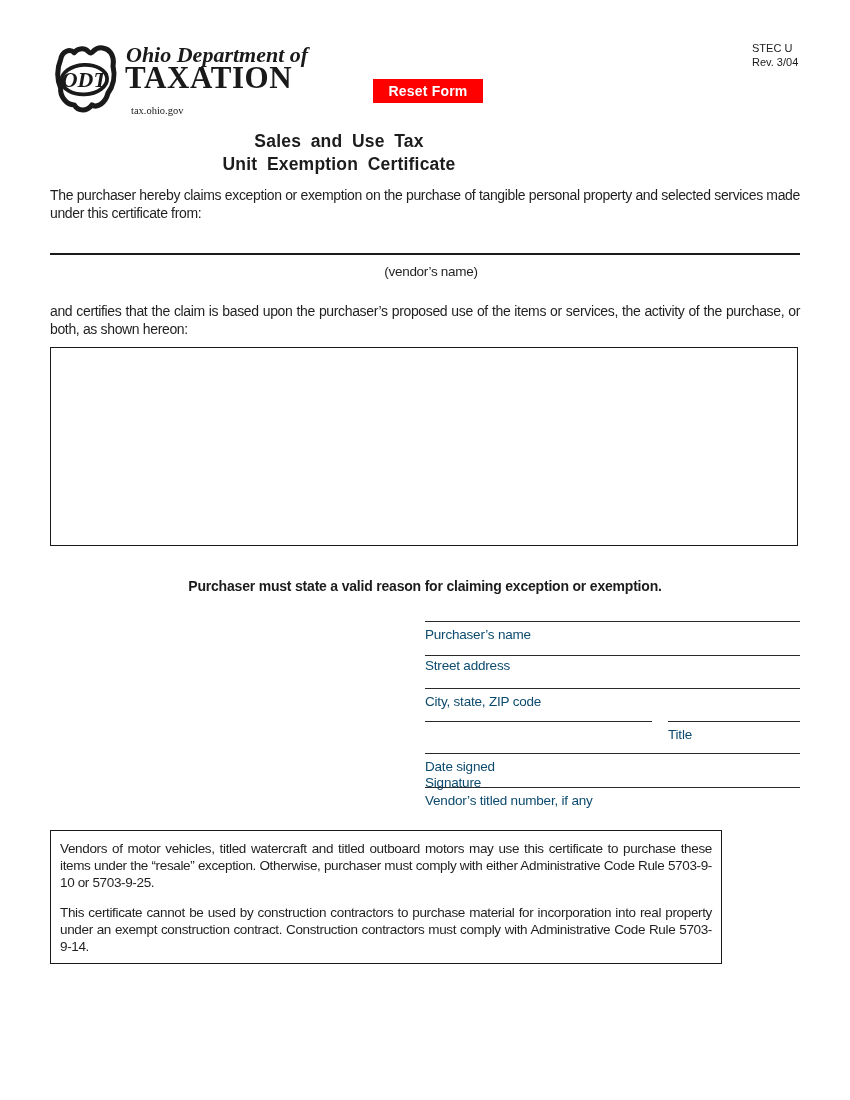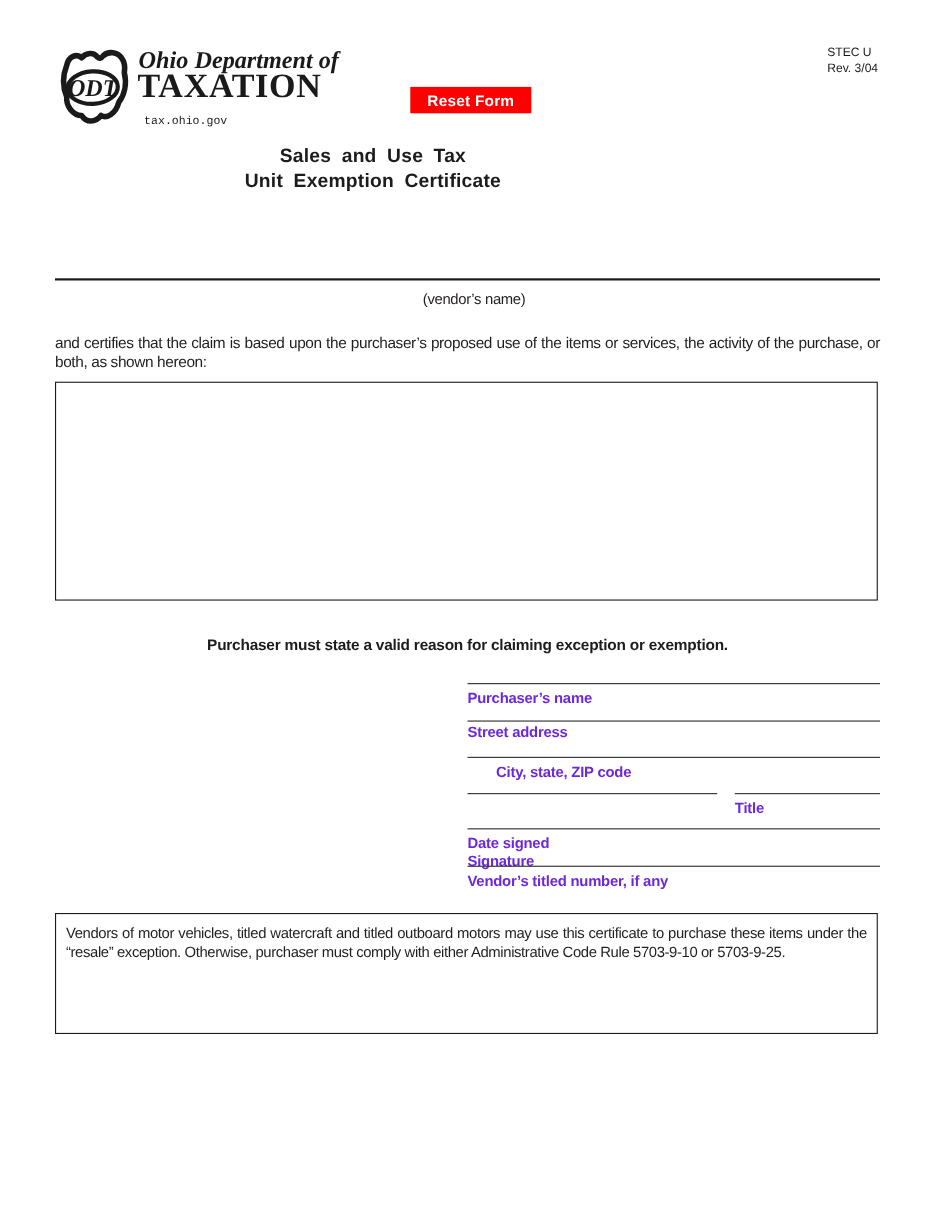--- a/index.html
+++ b/index.html
@@ -4,21 +4,21 @@
 <style>
   * { margin:0; padding:0; box-sizing:border-box; }
   html,body { background:#ffffff; }
   body { font-family:"Liberation Sans", sans-serif; color:#231f20; }
   .page { position:relative; width:850px; height:1100px; background:#ffffff; margin:0 auto; overflow:hidden; }
   .abs { position:absolute; }
 
   
   .logo-dept { left:126px; top:42px; font-family:"Liberation Serif", serif; font-style:italic; font-weight:bold; font-size:22px; color:#1a1a1a; }
   .logo-agency { left:125px; top:60px; font-family:"Liberation Serif", serif; font-weight:bold; font-size:31px; letter-spacing:0.6px; color:#1a1a1a; }
-  .logo-site { left:131px; top:105px; font-family:Liberation Mono, monospace; font-size:10.5px; color:#1a1a1a; }
+  .logo-site { left:131px; top:105px; font-family:Liberation Serif, serif; font-size:10.5px; color:#1a1a1a; }
   .form-meta { left:752px; top:42px; font-size:11px; line-height:13.5px; color:#1a1a1a; }
 
   .reset-btn { left:373px; top:79px; width:110px; height:24px; background:#ff0000; color:#ffffff;
                font-weight:bold; font-size:14px; line-height:24px; text-align:center; border:none; cursor:pointer; letter-spacing:0.2px; }
 
   .title { left:0; width:678px; text-align:center; font-weight:bold; font-size:17.5px; color:#1c1c1c; word-spacing:4.5px; letter-spacing:0.2px; }
   .title-1 { top:131px; }
   .title-2 { top:154px; }
 
   
@@ -30,24 +30,24 @@
   .fill-line { border-bottom:2px solid #1a1a1a; background:transparent; }
   .thin-line { border-bottom:1.5px solid #2a2a2a; background:transparent; }
   .vendor-line { left:50px; top:235px; width:750px; height:20px; }
   .vendor-caption { left:0; top:264px; width:850px; text-align:center; font-size:13.5px; letter-spacing:-0.3px;padding-left:12px; }
 
   .reason-box { left:50px; top:347px; width:748px; height:199px; border:1.5px solid #1a1a1a; background:#ffffff; }
   .instruction { left:0; top:562px; width:850px; text-align:center; font-weight:bold; font-size:14px; letter-spacing:-0.2px; color:#1c1c1c;margin-top:16px; }
 
   
   .field-line-full { left:425px; width:375px; height:18px; }
-  .field-label { font-size:13.5px; letter-spacing:-0.2px; color:#6d28d9;font-weight:bold; }
+  .field-label { font-size:13.5px; letter-spacing:-0.2px; color:#0c4a6e; }
 
   
-  .notice { left:50px; top:830px; width:748px; min-height:110px; border:1.5px solid #1a1a1a; padding:9px 9px 8px 9px; }
+  .notice { left:50px; top:830px; width:672px; min-height:110px; border:1.5px solid #1a1a1a; padding:9px 9px 8px 9px; }
   .notice p { font-size:13.5px; line-height:17px; text-align:justify; letter-spacing:-0.35px; color:#1f1f1f; }
   .notice p + p { margin-top:13px; }
 </style>
 </head>
 <body>
 
 <div class="page">
 
   <svg class="abs" style="left:48px; top:40px;" width="76" height="86" viewBox="0 0 90 100" aria-hidden="true">
     <path d="M15,22 C17,12 26,9 31,14 C36,8 44,8 48,13 C50,15 52,15 54,12 C60,6 70,8 74,14 C77,18 78,24 77,30 C80,42 77,54 71,62 C68,74 58,80 52,76 C46,84 36,84 31,76 C22,76 14,66 15,56 C10,44 11,32 15,22 Z" fill="#ffffff" stroke="#1a1a1a" stroke-width="6" stroke-linejoin="round"></path>
@@ -61,46 +61,48 @@
   <div class="abs form-meta">
     <div>STEC U</div>
     <div>Rev. 3/04</div>
   </div>
 
   <button class="abs reset-btn">Reset Form</button>
 
   <div class="abs title title-1">Sales and Use Tax</div>
   <div class="abs title title-2">Unit Exemption Certificate</div>
 
+  <div class="abs para p-intro">The purchaser hereby claims exception or exemption on the purchase of tangible personal property and selected services made under this certificate from:</div>
 
   <div class="abs fill-line vendor-line"></div>
   <div class="abs vendor-caption">(vendor’s name)</div>
 
   <div class="abs para p-cert">and certifies that the claim is based upon the purchaser’s proposed use of the items or services, the activity of the purchase, or both, as shown hereon:</div>
 
   <div class="abs reason-box"></div>
   <div class="abs instruction">Purchaser must state a valid reason for claiming exception or exemption.</div>
 
   <div class="abs thin-line field-line-full" style="top:604px;"></div>
   <div class="abs field-label" style="left:425px; top:627px;">Purchaser’s name</div>
 
   <div class="abs thin-line field-line-full" style="top:638px;"></div>
   <div class="abs field-label" style="left:425px; top:658px;">Street address</div>
 
   <div class="abs thin-line field-line-full" style="top:671px;"></div>
-  <div class="abs field-label" style="left:425px; top:694px;margin-left:26px;">City, state, ZIP code</div>
+  <div class="abs field-label" style="left:425px; top:694px;">City, state, ZIP code</div>
 
   <div class="abs thin-line" style="left:425px; top:704px; width:227px; height:18px;"></div>
   <div class="abs thin-line" style="left:668px; top:704px; width:132px; height:18px;"></div>
   <div class="abs field-label" style="left:425px; top:727px;margin-top:48px;">Signature</div>
   <div class="abs field-label" style="left:668px; top:727px;">Title</div>
 
   <div class="abs thin-line field-line-full" style="top:736px;"></div>
   <div class="abs field-label" style="left:425px; top:759px;">Date signed</div>
 
   <div class="abs thin-line field-line-full" style="top:770px;"></div>
   <div class="abs field-label" style="left:425px; top:793px;">Vendor’s titled number, if any</div>
 
   <div class="abs notice">
     <p>Vendors of motor vehicles, titled watercraft and titled outboard motors may use this certificate to purchase these items under the “resale” exception. Otherwise, purchaser must comply with either Administrative Code Rule 5703-9-10 or 5703-9-25.</p>
+    <p>This certificate cannot be used by construction contractors to purchase material for incorporation into real property under an exempt construction contract. Construction contractors must comply with Administrative Code Rule 5703-9-14.</p>
   </div>
 
 </div>
 
 </body></html>

